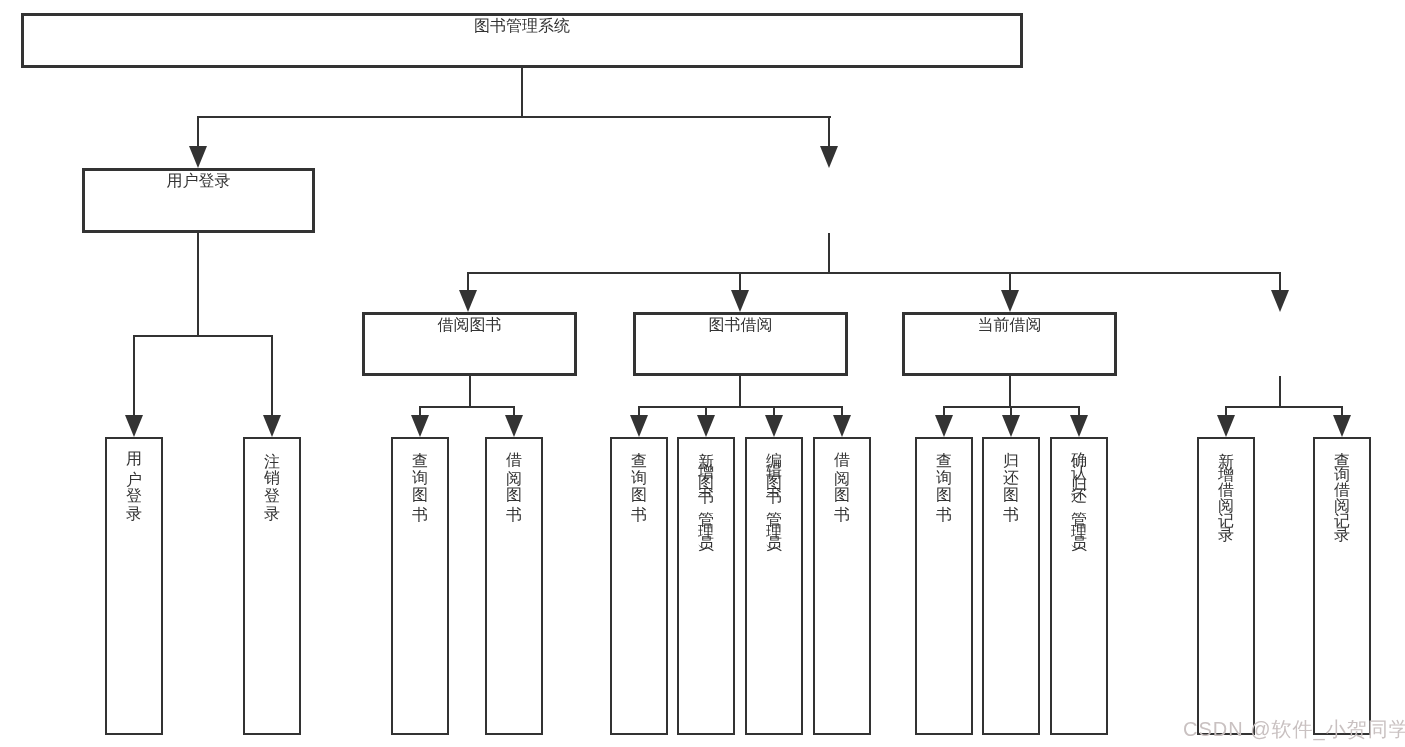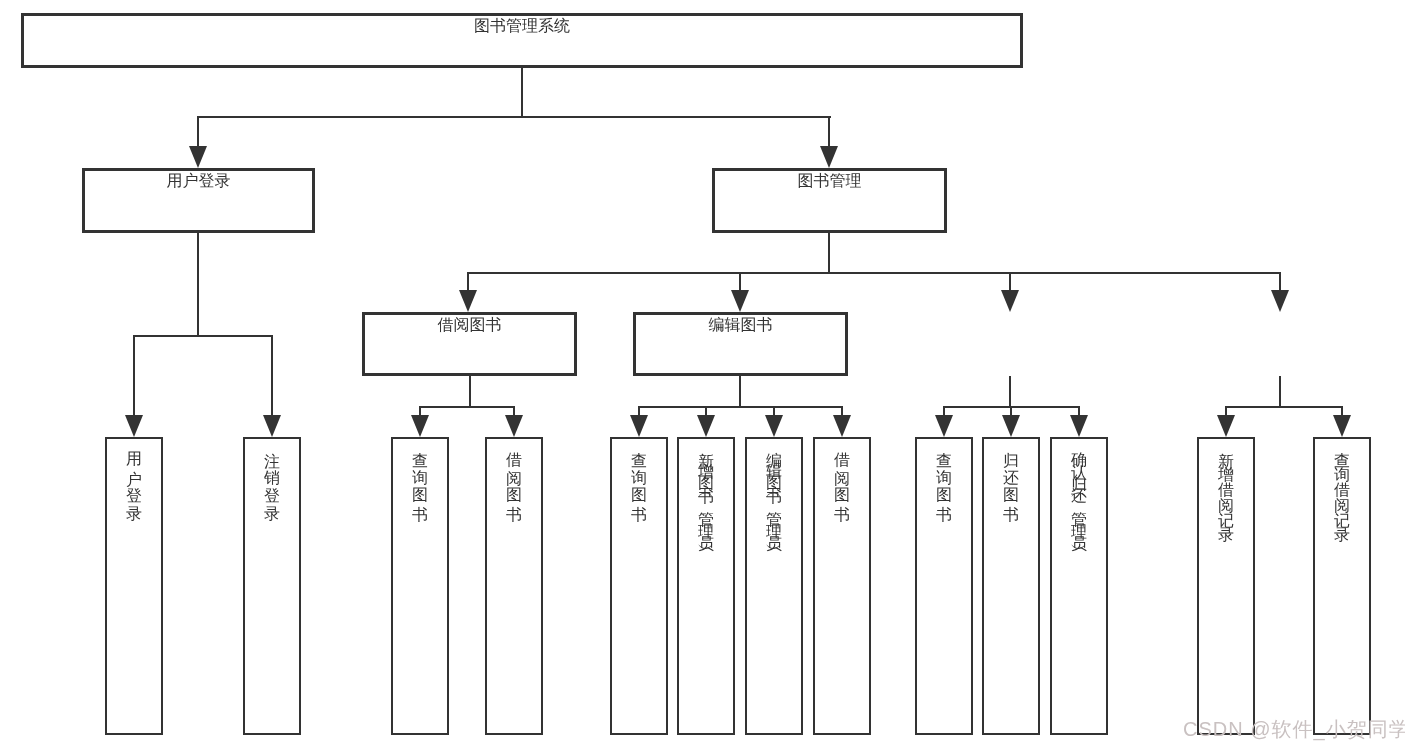--- a/index.html
+++ b/index.html
@@ -76,23 +76,20 @@
   <div class="vl" style="left:521px;top:68px;height:48px;"></div>
   <div class="hl" style="left:197px;top:116px;width:634px;"></div>
   <div class="vl" style="left:197px;top:116px;height:32px;"></div>
   <div class="vl" style="left:828px;top:116px;height:32px;"></div>
   <div class="arr" style="left:189px;top:146px;"></div>
   <div class="arr" style="left:820px;top:146px;"></div>
 
   <div class="box hbox" style="left:82px;top:168px;width:233px;height:65px;">
     <span>用户登录</span>
   </div>
-  <div class="box hbox" style="left:712px;top:168px;width:235px;height:65px;">
-    <span>图书管理</span>
-  </div>
 
   <div class="vl" style="left:197px;top:233px;height:102px;"></div>
   <div class="hl" style="left:133px;top:335px;width:140px;"></div>
   <div class="vl" style="left:133px;top:335px;height:82px;"></div>
   <div class="vl" style="left:271px;top:335px;height:82px;"></div>
   <div class="arr" style="left:125px;top:415px;"></div>
   <div class="arr" style="left:263px;top:415px;"></div>
 
   <div class="vl" style="left:828px;top:233px;height:39px;"></div>
   <div class="hl" style="left:467px;top:272px;width:814px;"></div>
@@ -102,21 +99,24 @@
   <div class="vl" style="left:1279px;top:272px;height:20px;"></div>
   <div class="arr" style="left:459px;top:290px;"></div>
   <div class="arr" style="left:731px;top:290px;"></div>
   <div class="arr" style="left:1001px;top:290px;"></div>
   <div class="arr" style="left:1271px;top:290px;"></div>
 
   <div class="box hbox" style="left:362px;top:312px;width:215px;height:64px;">
     <span>借阅图书</span>
   </div>
   <div class="box hbox" style="left:633px;top:312px;width:215px;height:64px;">
-    <span>编辑图书</span>
+    <span>图书借阅</span>
+  </div>
+  <div class="box hbox" style="left:902px;top:312px;width:215px;height:64px;">
+    <span>当前借阅</span>
   </div>
 
   <div class="vl" style="left:469px;top:376px;height:31px;"></div>
   <div class="hl" style="left:419px;top:406px;width:96px;"></div>
   <div class="vl" style="left:419px;top:406px;height:11px;"></div>
   <div class="vl" style="left:513px;top:406px;height:11px;"></div>
   <div class="arr" style="left:411px;top:415px;"></div>
   <div class="arr" style="left:505px;top:415px;"></div>
 
   <div class="vl" style="left:739px;top:376px;height:31px;"></div>

